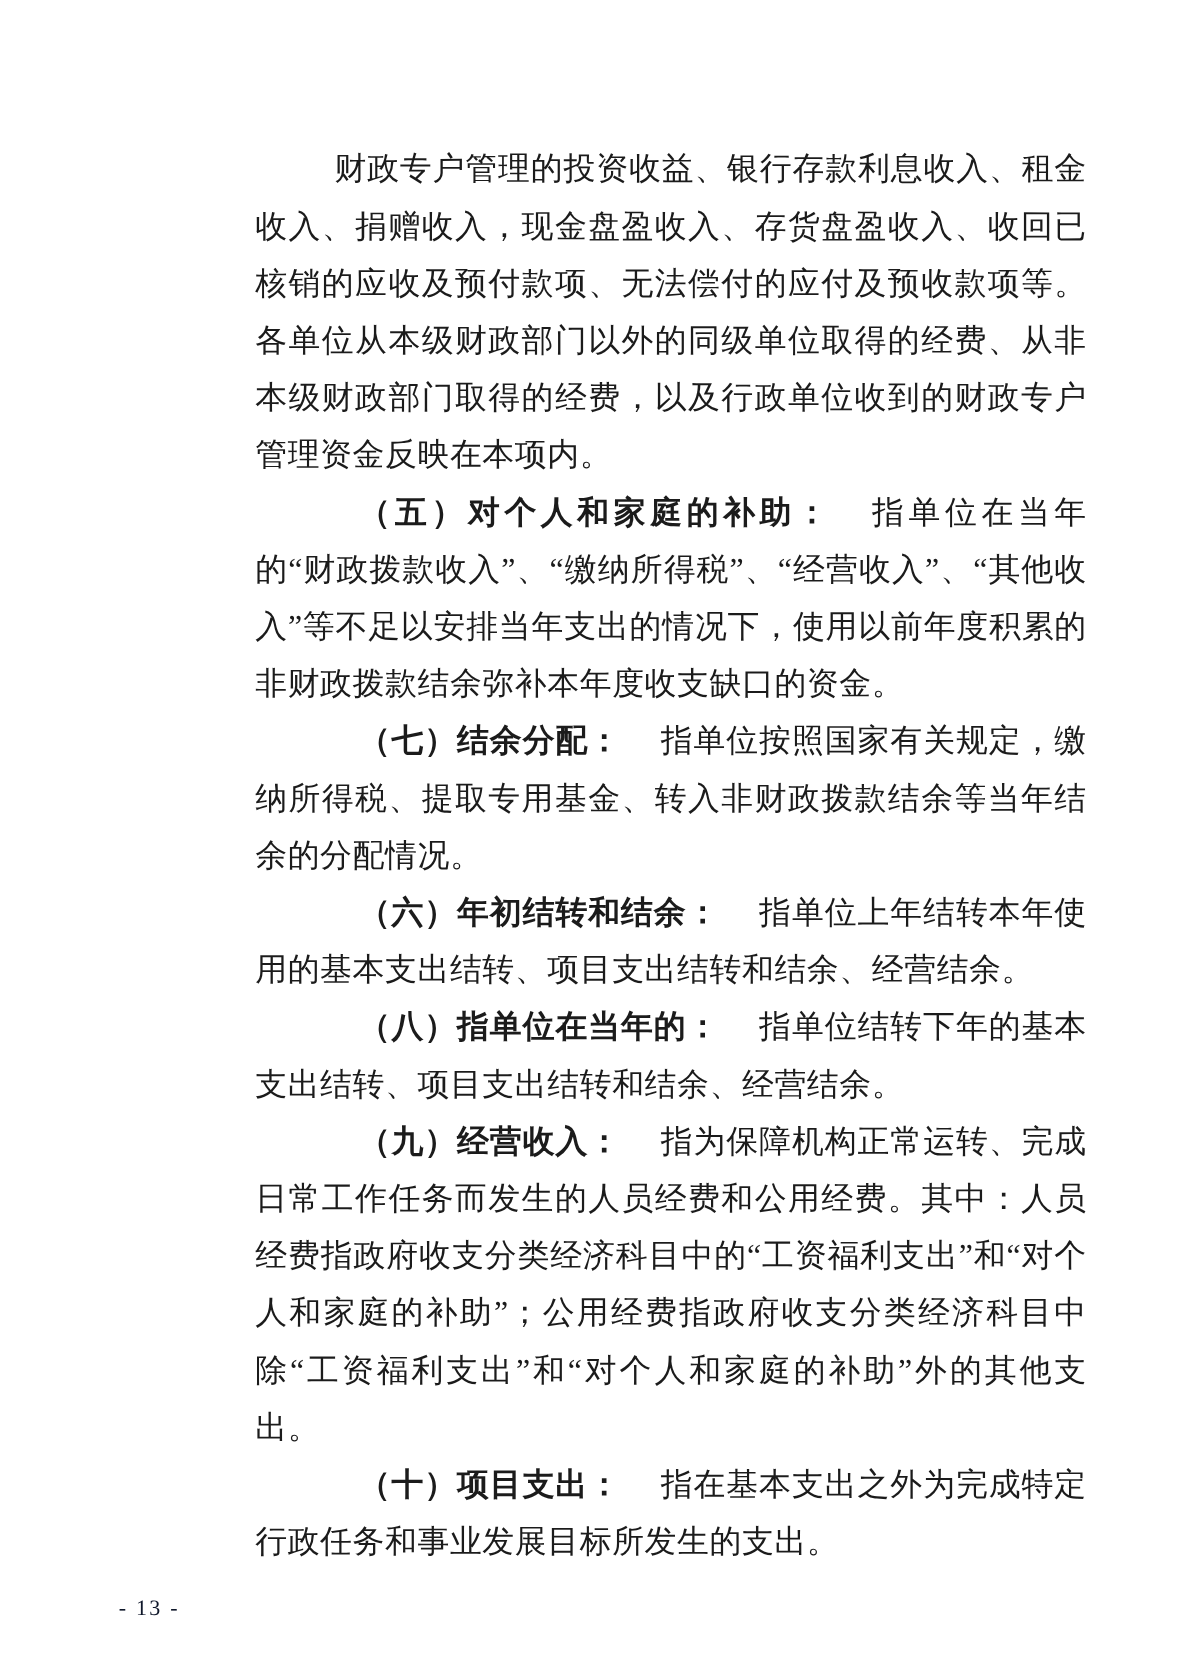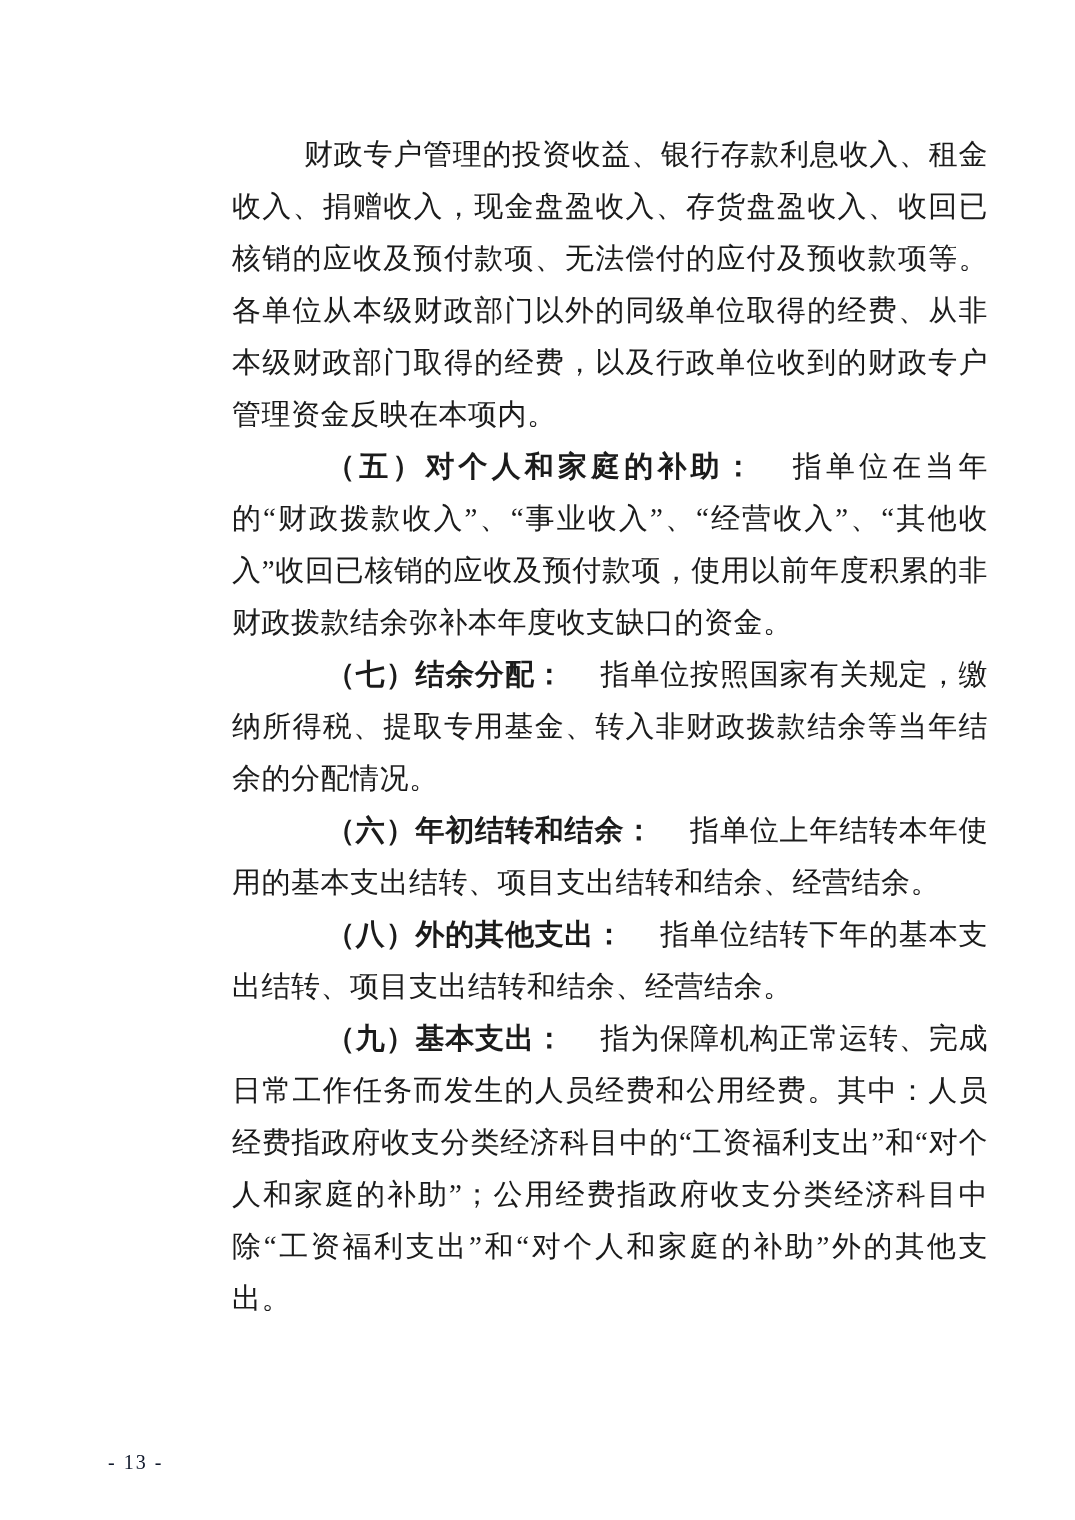--- a/index.html
+++ b/index.html
@@ -53,30 +53,31 @@
 </style>
 </head>
 <body>
 
 <div class="page">
 
   <main class="content">
 
     <p class="para"><b class="lead"></b><span>财政专户管理的投资收益、银行存款利息收入、租金收入、捐赠收入，现金盘盈收入、存货盘盈收入、收回已核销的应收及预付款项、无法偿付的应付及预收款项等。各单位从本级财政部门以外的同级单位取得的经费、从非本级财政部门取得的经费，以及行政单位收到的财政专户管理资金反映在本项内。</span></p>
 
-    <p class="para indented"><b class="lead">（五）对个人和家庭的补助：</b><span>指单位在当年的“财政拨款收入”、“事业收入”、“经营收入”、“其他收入”收回已核销的应收及预付款项，使用以前年度积累的非财政拨款结余弥补本年度收支缺口的资金。</span></p>
+    <p class="para indented"><b class="lead">（五）对个人和家庭的补助：</b><span>指单位在当年的“财政拨款收入”、“缴纳所得税”、“经营收入”、“其他收入”等不足以安排当年支出的情况下，使用以前年度积累的非财政拨款结余弥补本年度收支缺口的资金。</span></p>
 
     <p class="para indented"><b class="lead">（七）结余分配：</b><span>指单位按照国家有关规定，缴纳所得税、提取专用基金、转入非财政拨款结余等当年结余的分配情况。</span></p>
 
     <p class="para indented"><b class="lead">（六）年初结转和结余：</b><span>指单位上年结转本年使用的基本支出结转、项目支出结转和结余、经营结余。</span></p>
 
-    <p class="para indented"><b class="lead">（八）外的其他支出：</b><span>指单位结转下年的基本支出结转、项目支出结转和结余、经营结余。</span></p>
+    <p class="para indented"><b class="lead">（八）指单位在当年的：</b><span>指单位结转下年的基本支出结转、项目支出结转和结余、经营结余。</span></p>
 
-    <p class="para indented"><b class="lead">（九）基本支出：</b><span>指为保障机构正常运转、完成日常工作任务而发生的人员经费和公用经费。其中：人员经费指政府收支分类经济科目中的“工资福利支出”和“对个人和家庭的补助”；公用经费指政府收支分类经济科目中除“工资福利支出”和“对个人和家庭的补助”外的其他支出。</span></p>
+    <p class="para indented"><b class="lead">（九）经营收入：</b><span>指为保障机构正常运转、完成日常工作任务而发生的人员经费和公用经费。其中：人员经费指政府收支分类经济科目中的“工资福利支出”和“对个人和家庭的补助”；公用经费指政府收支分类经济科目中除“工资福利支出”和“对个人和家庭的补助”外的其他支出。</span></p>
 
+    <p class="para indented"><b class="lead">（十）项目支出：</b><span>指在基本支出之外为完成特定行政任务和事业发展目标所发生的支出。</span></p>
 
   </main>
 
   <footer class="footer">
     <span>- 13 -</span>
   </footer>
 
 </div>
 
 </body></html>

